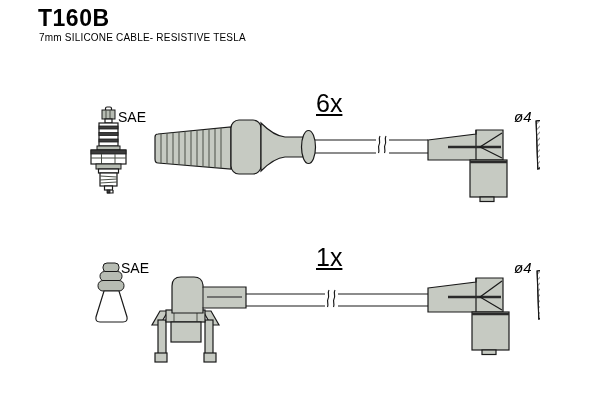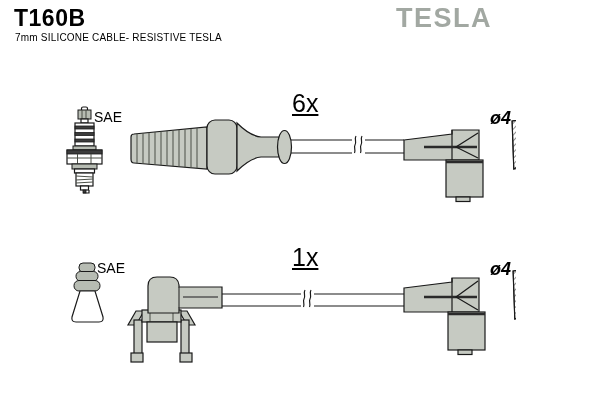--- a/index.html
+++ b/index.html
@@ -1,49 +1,49 @@
 <!DOCTYPE html>
 <html><head>
 <meta charset="utf-8">
 <style>
   html,body{margin:0;padding:0;background:#fff;}
   .canvas{
     position:relative;width:516px;height:400px;background:#ffffff;
     font-family:"Liberation Sans","DejaVu Sans",sans-serif;color:#000;
     overflow:hidden;
+    margin-left:24px;
   }
   .lbl{position:absolute;white-space:nowrap;line-height:1.1;}
   .part-number{left:14px;top:6px;font-size:23px;font-weight:bold;letter-spacing:.5px;}
   .subtitle{left:15px;top:32px;font-size:10px;letter-spacing:.2px;}
   .brand{left:396px;top:4px;font-size:27px;font-weight:900;color:#a2a8a2;letter-spacing:1.5px;}
   .sae-top{left:94px;top:110px;font-size:14px;}
   .sae-bottom{left:97px;top:261px;font-size:14px;}
   .qty{font-size:25px;text-decoration:underline;}
   .qty-top{left:292px;top:90px;}
   .qty-bottom{left:292px;top:244px;}
-  .dia{font-size:18px;font-weight:bold;font-style:italic;}
+  .dia{font-size:15px;font-weight:normal;font-style:italic;}
   .dia-top{left:490px;top:109px;}
   .dia-bottom{left:490px;top:260px;}
   svg.diagram{position:absolute;left:0;top:0;}
   .boot{fill:#c6cac2;stroke:#1a1a1a;stroke-width:1.2;}
   .metal{fill:#b7bcb3;stroke:#1a1a1a;stroke-width:1;}
   .white{fill:#ffffff;stroke:#1a1a1a;stroke-width:1.2;}
   .ln{stroke:#1a1a1a;stroke-width:1.2;fill:none;}
   .thick{stroke:#2a2a2a;stroke-width:2.5;fill:none;}
   .rib{stroke:#4a4f47;stroke-width:1;}
   .dark{fill:#3c3c3c;stroke:#1a1a1a;stroke-width:.8;}
 </style>
 </head>
 <body>
 
 <div class="canvas">
 
   <div class="lbl part-number">T160B</div>
   <div class="lbl subtitle">7mm SILICONE CABLE- RESISTIVE TESLA</div>
-  <div class="lbl brand">TESLA</div>
 
   <div class="lbl sae-top">SAE</div>
   <div class="lbl qty qty-top">6x</div>
   <div class="lbl dia dia-top">ø4</div>
 
   <div class="lbl sae-bottom">SAE</div>
   <div class="lbl qty qty-bottom">1x</div>
   <div class="lbl dia dia-bottom">ø4</div>
 
   <svg class="diagram" width="600" height="400" viewBox="0 0 600 400">

